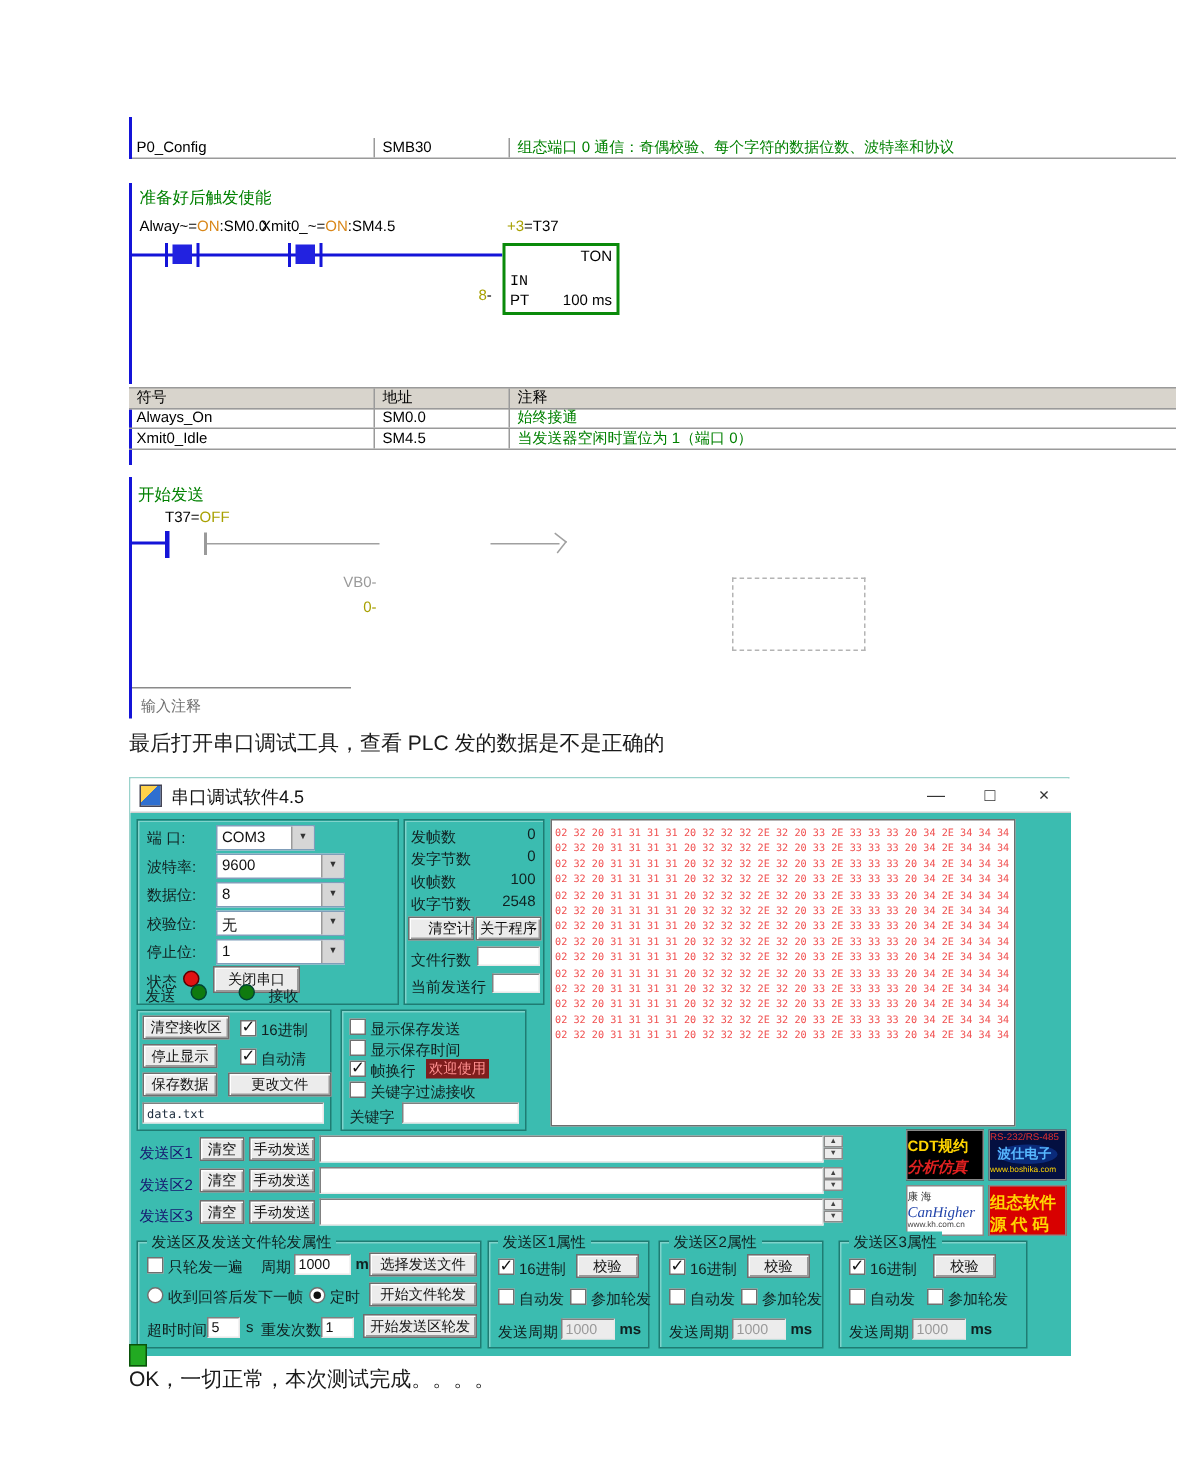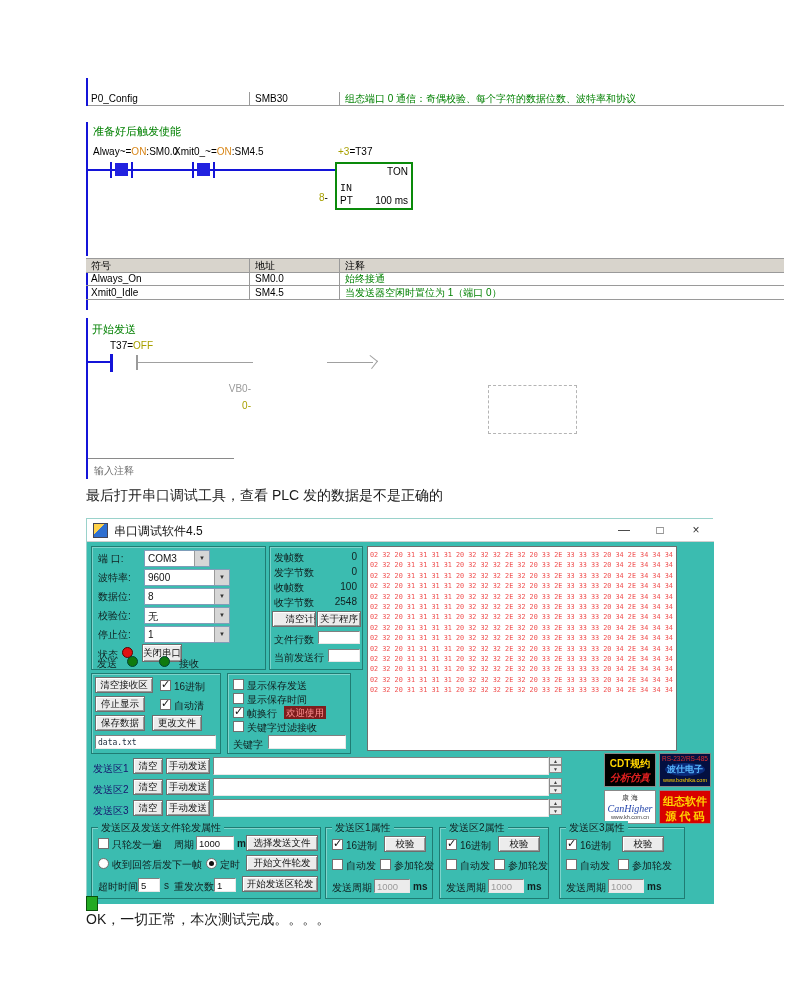--- a/index.html
+++ b/index.html
@@ -53,21 +53,21 @@
   .cb{position:absolute;width:11px;height:11px;background:#fff;border:1px solid #707070;box-sizing:border-box;}
   .cbk::after{content:"✓";position:absolute;left:0px;top:-3px;font-size:11px;font-weight:bold;color:#111;}
   .rd{position:absolute;width:11px;height:11px;background:#fff;border:1px solid #707070;border-radius:50%;box-sizing:border-box;}
   .rds::after{content:"";position:absolute;left:2px;top:2px;width:5px;height:5px;border-radius:50%;background:#111;}
   .hex{position:absolute;background:#fff;border:1px solid #6e6e6e;box-sizing:border-box;padding:3px 2px;
        font-family:"DejaVu Sans Mono","Liberation Mono",monospace;font-size:6.8px;line-height:10.4px;
        color:#f05050;white-space:nowrap;overflow:hidden;}
   .spin{position:absolute;width:13px;height:17px;}
   .spin span{position:absolute;left:0;width:13px;height:8px;background:#ececec;border:1px solid #8a8a8a;
        box-sizing:border-box;font-size:5px;line-height:6px;text-align:center;color:#444;}
-  .logo{position:absolute;width:52px;height:34px;border:1px solid #888;box-sizing:border-box;text-align:center;overflow:hidden;}
+  .logo{position:absolute;width:52px;height:34px;border:1px solid #888;box-sizing:border-box;text-align:left;overflow:hidden;}
   .badge{position:absolute;background:#7f1d1d;color:#ff9090;font-size:9.5px;padding:0 2px;line-height:13px;}
   .mono8{font-family:"DejaVu Sans Mono","Liberation Mono",monospace;font-size:8px;color:#203040;}
 </style>
 </head>
 <body>
 
 <div class="page">
 
   <div class="a plc">
 
@@ -167,21 +167,21 @@
             <span class="ddv">无</span>
             <span class="dda">▼</span>
           </span>
         <span class="lbl" style="left:6px;top:81px;">停止位:</span>
         <span class="dd" style="left:52px;top:79px;width:86px;">
             <span class="ddv">1</span>
             <span class="dda">▼</span>
           </span>
         <span class="lbl" style="left:6px;top:101px;">状态</span>
         <span class="led" style="left:30px;top:100px;background:#e01212;border:1px solid #5a0000;"></span>
-        <span class="b" style="left:50px;top:97px;width:40px;height:18px;">关闭串口</span>
+        <span class="b" style="left:50px;top:97px;width:58px;height:18px;">关闭串口</span>
 
       </div>
       <span class="lbl" style="left:10px;top:115px;">发送</span>
       <span class="led" style="left:40px;top:114px;background:#0f7a0f;border:1px solid #043;"></span>
       <span class="led" style="left:72px;top:114px;background:#0f7a0f;border:1px solid #043;"></span>
       <span class="lbl" style="left:92px;top:115px;">接收</span>
 
       <div class="grp" style="left:182px;top:4px;width:94px;height:124px;">
         <span class="lbl" style="left:4px;top:4px;">发帧数</span>
         <span class="lbl" style="right:5px;top:4px;">0</span>
@@ -217,21 +217,21 @@
         </div>
 
       <div class="grp" style="left:4px;top:131px;width:130px;height:81px;">
         <span class="b" style="left:3px;top:3px;width:58px;height:16px;">清空接收区</span>
         <span class="cb cbk" style="left:68px;top:6px;"></span>
         <span class="lbl" style="left:82px;top:6px;">16进制</span>
         <span class="b" style="left:3px;top:22px;width:50px;height:16px;">停止显示</span>
         <span class="cb cbk" style="left:68px;top:25px;"></span>
         <span class="lbl" style="left:82px;top:25px;">自动清</span>
         <span class="b" style="left:3px;top:41px;width:50px;height:16px;">保存数据</span>
-        <span class="b" style="left:60px;top:41px;width:50px;height:16px;">更改文件</span>
+        <span class="b" style="left:60px;top:41px;width:69px;height:16px;">更改文件</span>
         <span class="inp mono8" style="left:3px;top:61px;width:121px;height:14px;">data.txt</span>
       </div>
 
       <div class="grp" style="left:140px;top:131px;width:124px;height:81px;">
         <span class="cb" style="left:5px;top:5px;"></span>
         <span class="lbl" style="left:19px;top:5px;">显示保存发送</span>
         <span class="cb" style="left:5px;top:19px;"></span>
         <span class="lbl" style="left:19px;top:19px;">显示保存时间</span>
         <span class="cb cbk" style="left:5px;top:33px;"></span>
         <span class="lbl" style="left:19px;top:33px;">帧换行</span>

